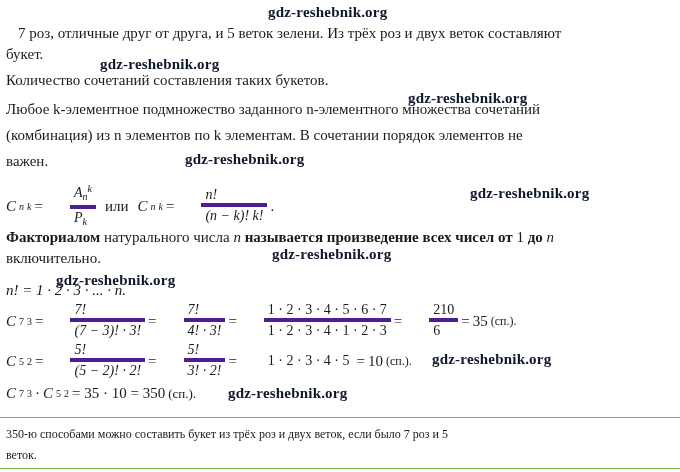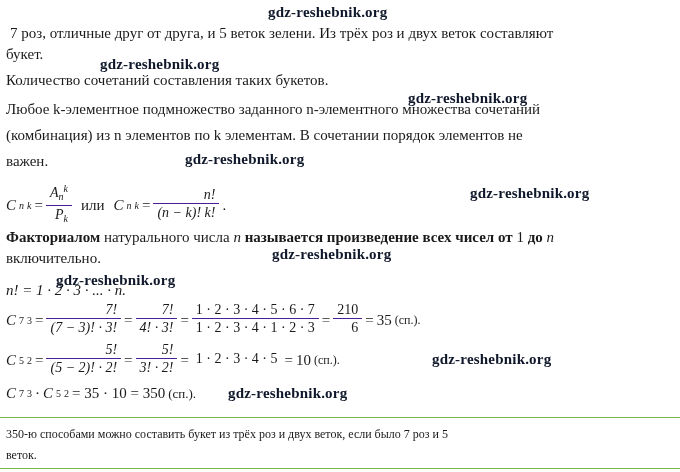--- a/index.html
+++ b/index.html
@@ -37,33 +37,34 @@
     line-height: 19px;
     white-space: nowrap;
   }
   .italic { font-style: italic; }
   .bold { font-weight: bold; }
 
   
   .frac {
     display: inline-block;
     vertical-align: middle;
-    text-align: right;
+    text-align: left;
     position: relative;
     top: -1px;
+    margin-left: 24px;
   }
   .frac .num {
     display: block;
     padding: 0 4px;
     font-size: 14px;
     line-height: 16px;
   }
   .frac .den {
     display: block;
-    border-top: 1px solid #4c1d95;
+    border-top: 4px solid #4c1d95;
     padding: 0 4px;
     font-size: 14px;
     line-height: 17px;
   }
   .eq {
     position: absolute;
     font-size: 15px;
     white-space: nowrap;
     display: flex;
     align-items: center;
@@ -83,21 +84,21 @@
     color: #1a1a1a;
   }
   .sub { font-size: 10px; vertical-align: -3px; }
   .sup { font-size: 10px; vertical-align: 5px; }
 </style>
 </head>
 <body>
 
 <div class="page">
 
-  <div class="line" style="left:10px; top:24px;">7 роз, отличные друг от друга, и 5 веток зелени. Из трёх роз и двух веток составляют</div>
+  <div class="line" style="left:18px; top:24px;">7 роз, отличные друг от друга, и 5 веток зелени. Из трёх роз и двух веток составляют</div>
   <div class="line" style="left:6px; top:45px;">букет.</div>
   <div class="line" style="left:6px; top:71px;">Количество сочетаний составления таких букетов.</div>
   <div class="line" style="left:6px; top:126px;">(комбинация) из n элементов по k элементам. В сочетании порядок элементов не</div>
   <div class="line" style="left:6px; top:100px;">Любое k-элементное подмножество заданного n-элементного множества сочетаний</div>
   <div class="line" style="left:6px; top:152px;">важен.</div>
 
   <div class="eq" style="left:6px; top:182px;">
     <span class="italic">C</span>
       <span class="sub italic">n</span>
       <span class="sup italic">k</span>

